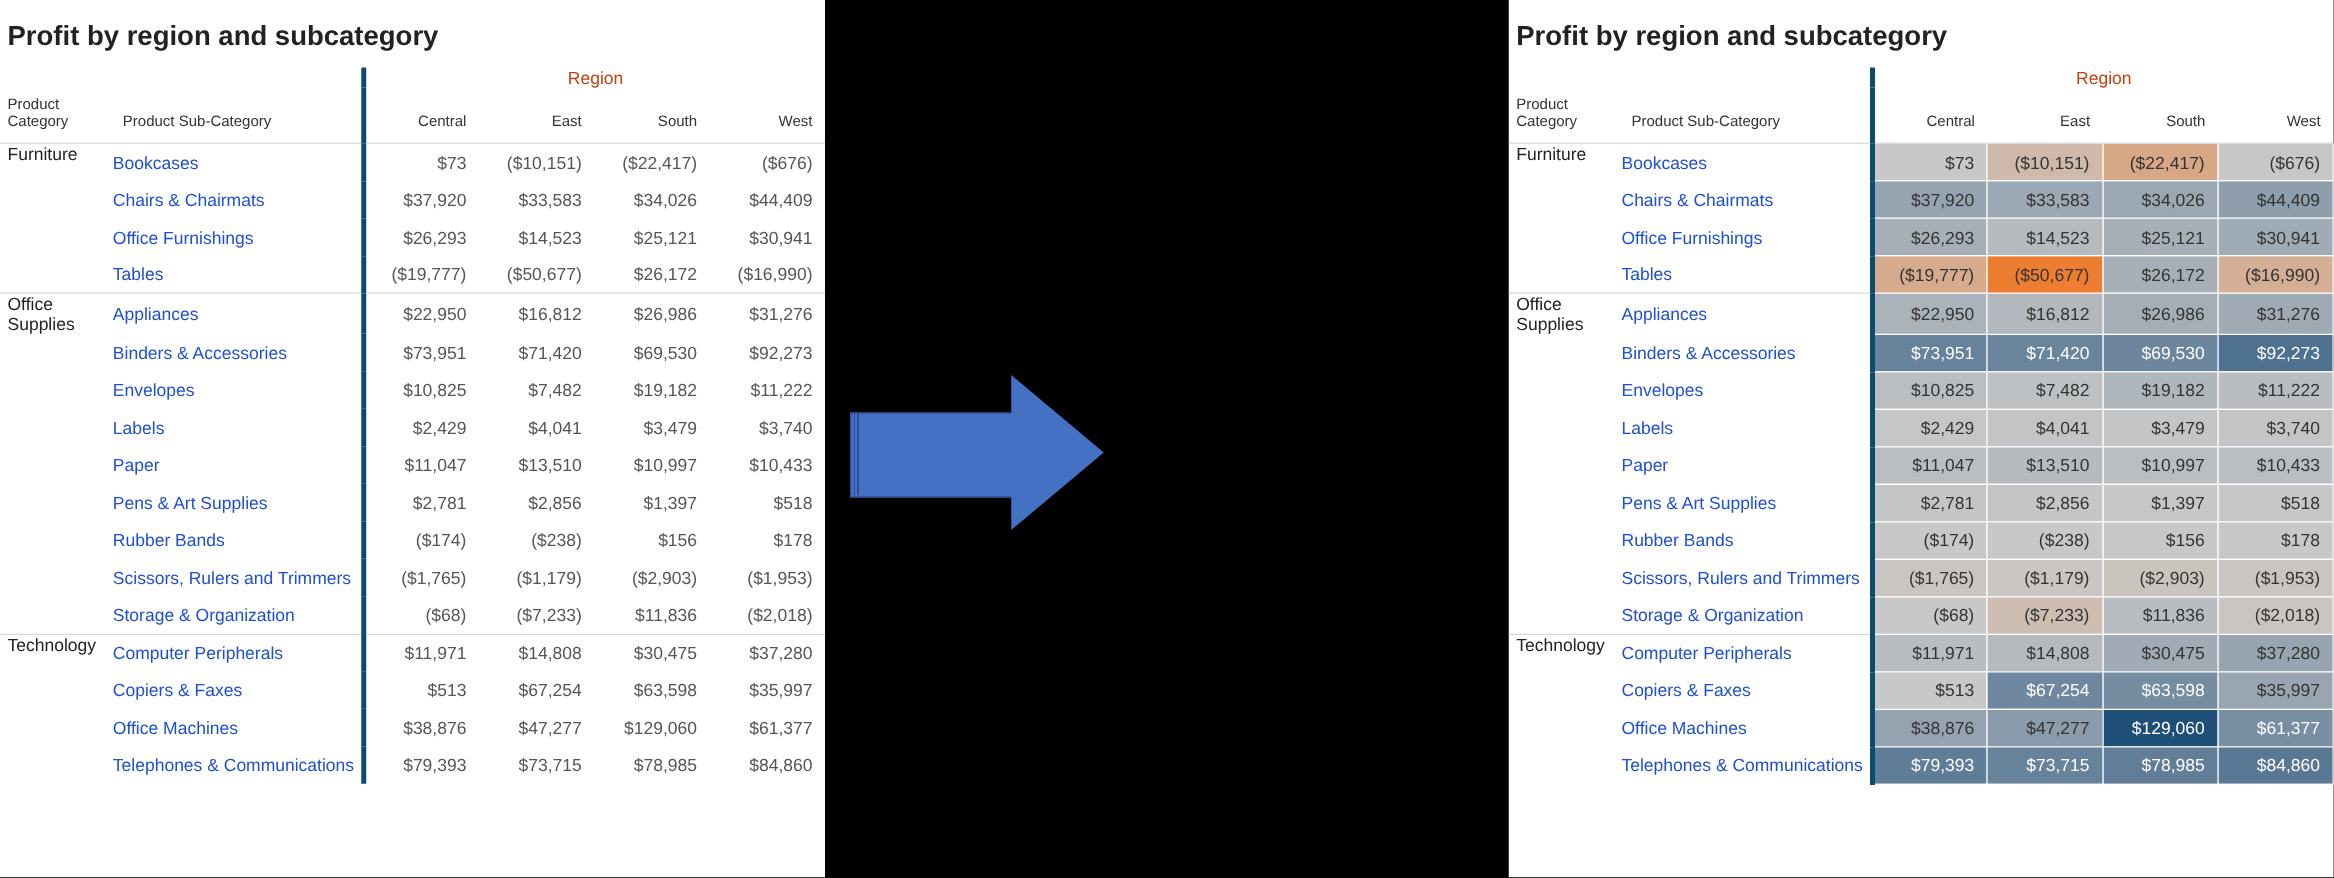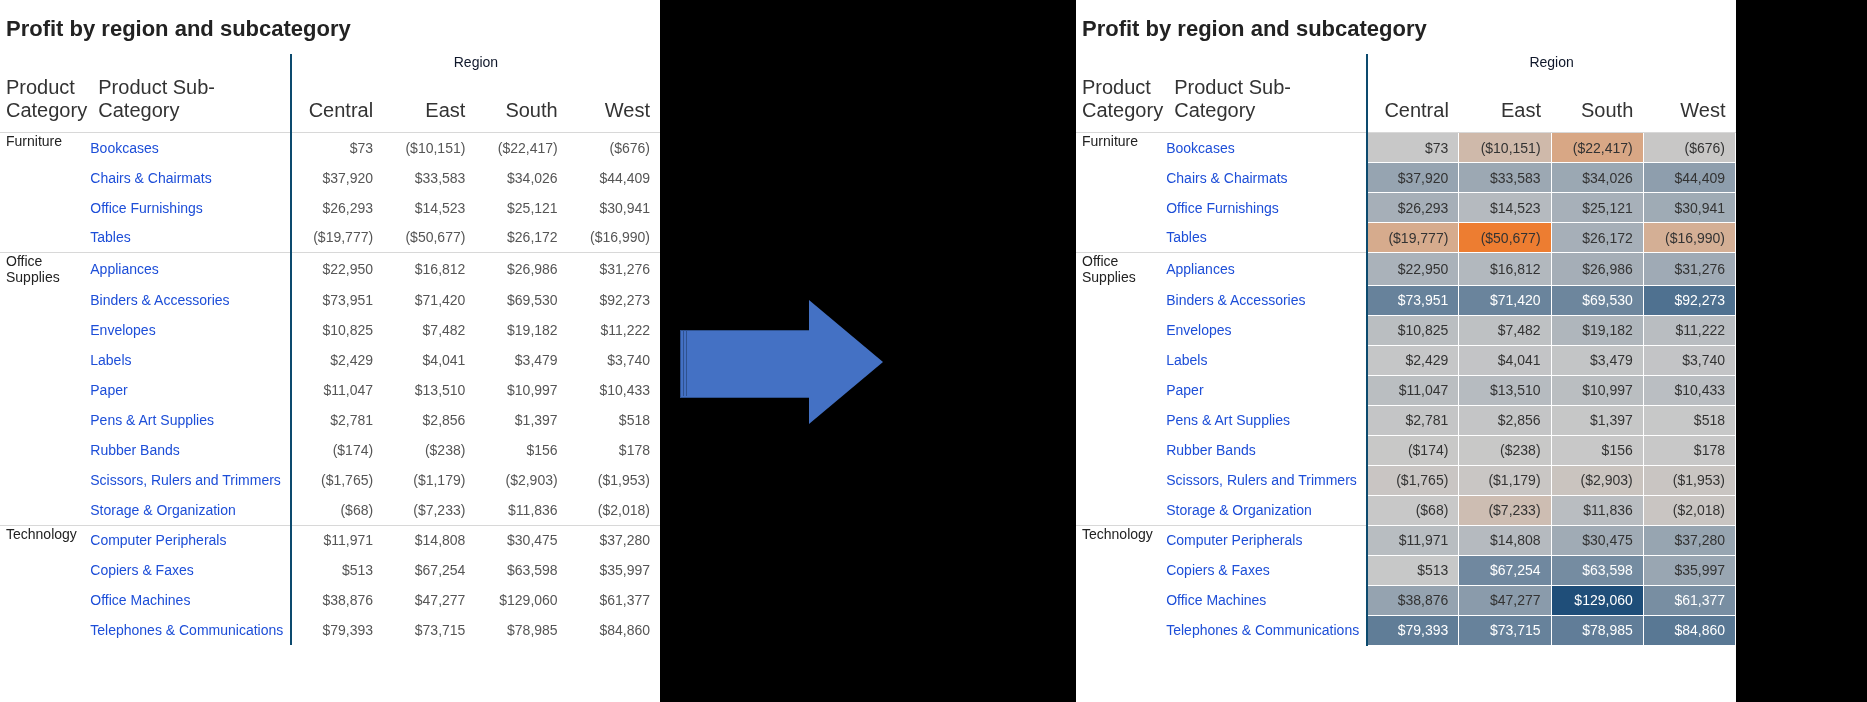--- a/index.html
+++ b/index.html
@@ -1,28 +1,28 @@
 <!DOCTYPE html>
 <html><head>
 <meta charset="utf-8">
 <style>
   html,body{margin:0;padding:0;background:#000;font-family:"Segoe UI",Arial,sans-serif;font-size:14px;color:#333;}
-  .stage{position:relative;width:1700px;height:702px;overflow:hidden;padding-left:36px;}
+  .stage{position:relative;width:1867px;height:702px;overflow:hidden;}
   .panel{position:absolute;top:0;bottom:0;background:#fff;}
   .panel-left{left:0;width:660px;}
   .panel-right{right:0;width:660px;}
   .title{font-size:22px;font-weight:700;color:#222;padding:16px 6px 12px 6px;}
   .tbl{width:100%;border-collapse:collapse;table-layout:fixed;}
   .tbl td,.tbl th{padding:0;font-weight:400;}
-  .super-hdr{text-align:center;font-size:14px;color:#0f172a;padding:6px 0 10px 0;}
-  .hdr-row td{border-bottom:1px solid #d8d8d8;padding:6px 8px 10px 8px;vertical-align:bottom;font-size:20px;color:#333;}
+  .super-hdr{text-align:center;font-size:14px;color:#c2410c;padding:6px 0 10px 0;}
+  .hdr-row td{border-bottom:1px solid #d8d8d8;padding:6px 8px 10px 8px;vertical-align:bottom;font-size:12px;color:#333;}
   .col-cat{width:90px;padding-left:6px!important;}
   .col-sub{width:200px;}
   .col-num{width:92px;text-align:right;padding-right:10px!important;}
-  .sep-r{border-right:2px solid #0c4a6e;}
+  .sep-r{border-right:4px solid #0c4a6e;}
   .cat-label{color:#222;font-weight:400;padding:6px 6px;vertical-align:top;}
   .sub-label{color:#1d4ed8;padding:6px 8px 6px 2px;}
   .num{text-align:right;padding:6px 10px 6px 4px;color:#555;height:30px;box-sizing:border-box;}
   .grp-top td{border-top:1px solid #d8d8d8;}
   
   .hm{border:1px solid #fff;}
   .panel-right .num{color:#333;}
   
   .arrow-wrap{position:absolute;left:680px;top:300px;width:210px;height:120px;}
   .arrow-shaft{position:absolute;left:0;top:30px;width:130px;height:66px;background:#4471c4;border:1px solid #2f528f;}

